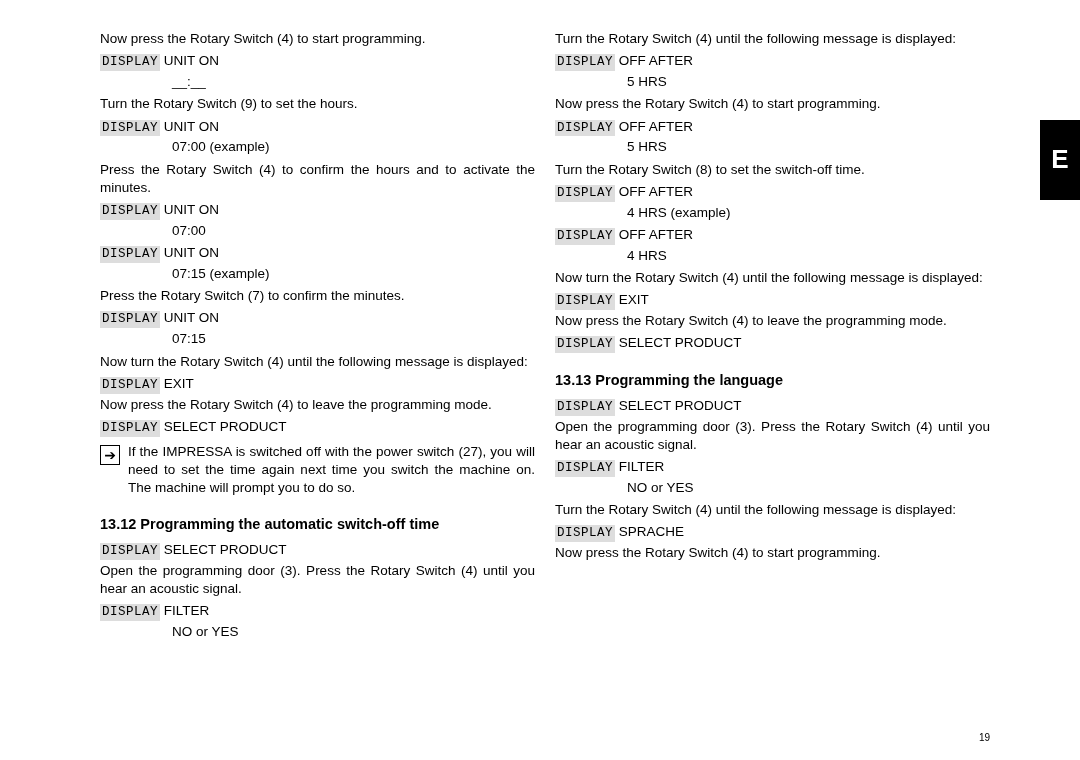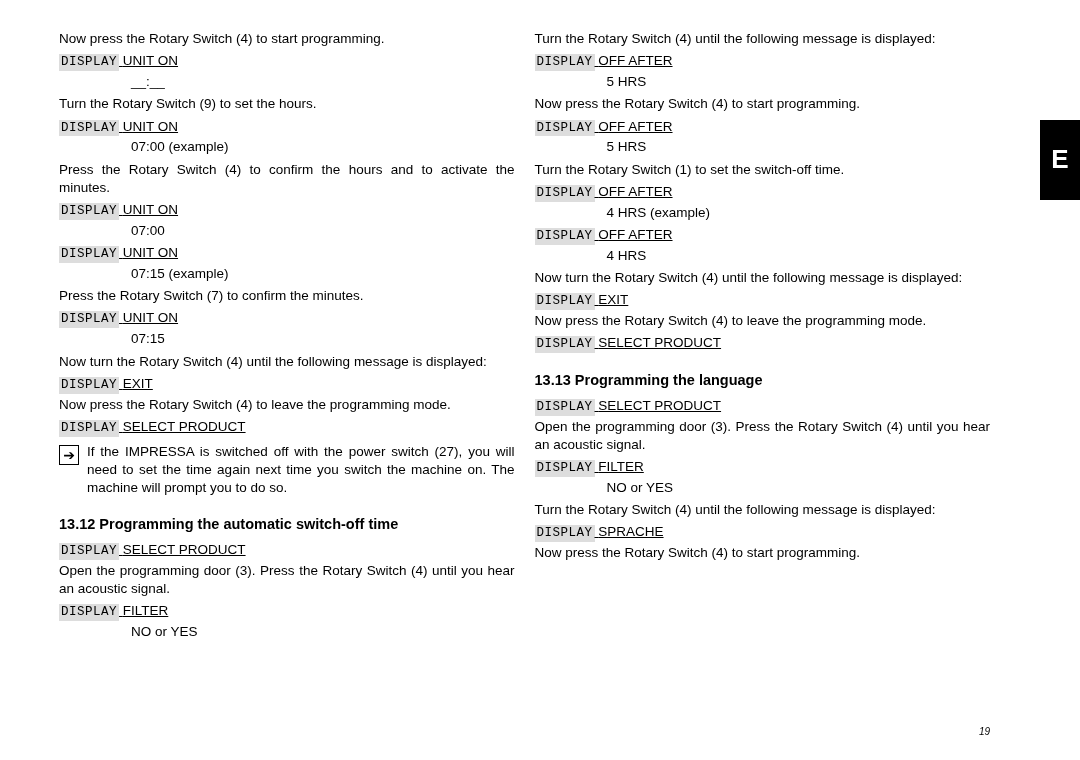--- a/index.html
+++ b/index.html
@@ -9,35 +9,34 @@
     font-size: 13.5px;
     line-height: 1.35;
     color: #000;
     background: #fff;
     width: 1080px;
     height: 760px;
     position: relative;
     overflow: hidden;
   }
   .page {
-    padding: 30px 90px 20px 59px;
+    padding: 30px 90px 20px 100px;
     display: flex;
     gap: 20px;
   }
   .col {
     flex: 1;
     min-width: 0;
   }
   .col p {
     margin: 0 0 4px 0;
     text-align: justify;
   }
   .display-row {
     margin: 2px 0 2px 0;
-    text-decoration: underline;
   }
   .display-label {
     font-family: "Courier New", monospace;
     background: #ddd;
     padding: 0 2px;
     font-size: 12.5px;
     letter-spacing: 0.5px;
     display: inline-block;
   }
   .display-text {
@@ -87,24 +86,23 @@
     background: #000;
     color: #fff;
     display: flex;
     align-items: center;
     justify-content: center;
     font-weight: bold;
     font-size: 26px;
   }
   .page-num {
     position: absolute;
-    bottom: 22px;
+    bottom: 16px;
     right: 90px;
     font-size: 10px;
-    font-style: italic;
   }
 </style>
 </head>
 <body>
 
 <div class="side-tab">
     <span>E</span>
   </div>
 
 <div class="page">
@@ -151,21 +149,21 @@
 
   <div class="col">
     <p>Turn the Rotary Switch (4) until the following message is displayed:</p>
     <div class="display-row"><span class="display-label">DISPLAY</span> <span class="display-text">OFF AFTER</span></div>
     <div class="display-sub">5 HRS</div>
 
     <p>Now press the Rotary Switch (4) to start programming.</p>
     <div class="display-row"><span class="display-label">DISPLAY</span> <span class="display-text">OFF AFTER</span></div>
     <div class="display-sub">5 HRS</div>
 
-    <p>Turn the Rotary Switch (1) to set the switch-off time.</p>
+    <p>Turn the Rotary Switch (8) to set the switch-off time.</p>
     <div class="display-row"><span class="display-label">DISPLAY</span> <span class="display-text">OFF AFTER</span></div>
     <div class="display-sub">4 HRS (example)</div>
 
     <div class="display-row"><span class="display-label">DISPLAY</span> <span class="display-text">OFF AFTER</span></div>
     <div class="display-sub">4 HRS</div>
 
     <p>Now turn the Rotary Switch (4) until the following message is displayed:</p>
     <div class="display-row"><span class="display-label">DISPLAY</span> <span class="display-text">EXIT</span></div>
 
     <p>Now press the Rotary Switch (4) to leave the programming mode.</p>

